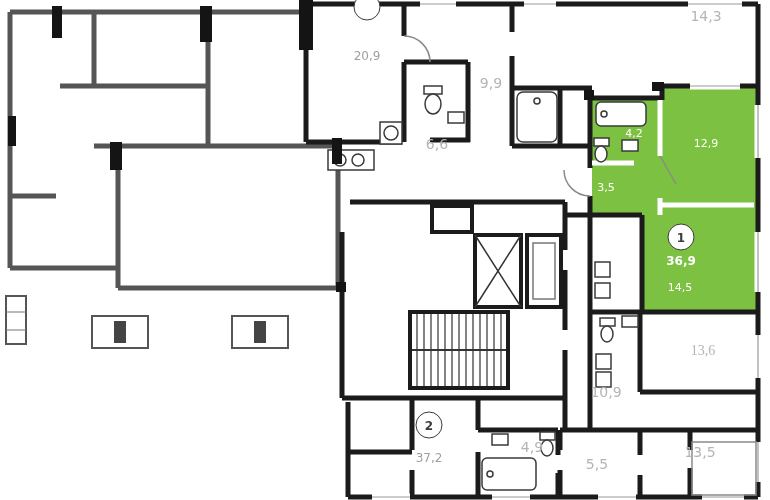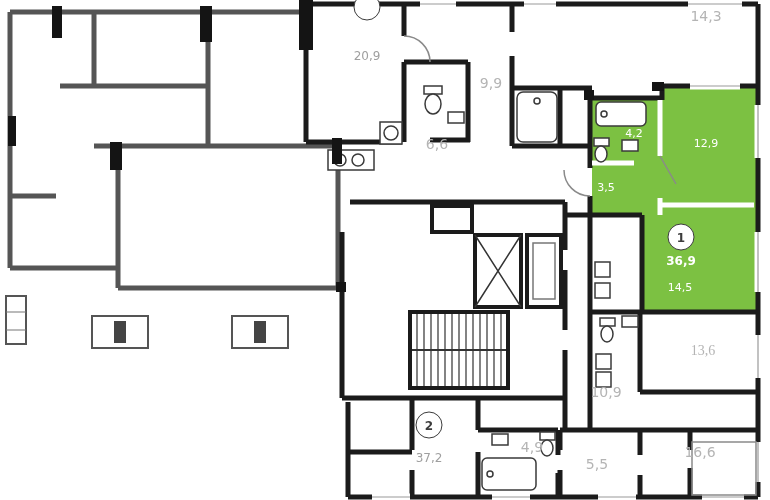--- a/index.html
+++ b/index.html
@@ -193,21 +193,21 @@
       <div class="lbl room" style="left: 606px; top: 187px; text-align: right;">3,5</div>
       <div class="lbl room" style="left: 706px; top: 143px;">12,9</div>
       <div class="lbl room" style="left: 680px; top: 287px;">14,5</div>
       <div class="lbl faint" style="left: 706px; top: 16px;">14,3</div>
       <div class="lbl faint" style="left: 491px; top: 83px;">9,9</div>
       <div class="lbl faint" style="left: 437px; top: 106px; margin-top: 38px;">6,6</div>
       <div class="lbl faint" style="left: 606px; top: 392px;">10,9</div>
       <div class="lbl faint" style="left: 532px; top: 447px;">4,9</div>
       <div class="lbl faint" style="left: 597px; top: 464px;">5,5</div>
       <div class="lbl faint" style="left: 703px; top: 351px; font-family: Liberation Serif, serif;">13,6</div>
-      <div class="lbl faint" style="left: 700px; top: 452px;">16,6</div>
+      <div class="lbl faint" style="left: 700px; top: 452px;">13,5</div>
       <div class="lbl badge" style="left: 681px; top: 237px;">1</div>
       <div class="lbl total-green" style="left: 681px; top: 261px;">36,9</div>
       <div class="lbl badge" style="left: 429px; top: 425px;">2</div>
       <div class="lbl total-gray" style="left: 429px; top: 458px;">37,2</div>
       <div class="lbl badge" style="left: 367px; top: 7px;"></div>
       <div class="lbl total-gray" style="left: 367px; top: 56px; text-align: right;">20,9</div>
     </div>
 </div>
 
 </body></html>

